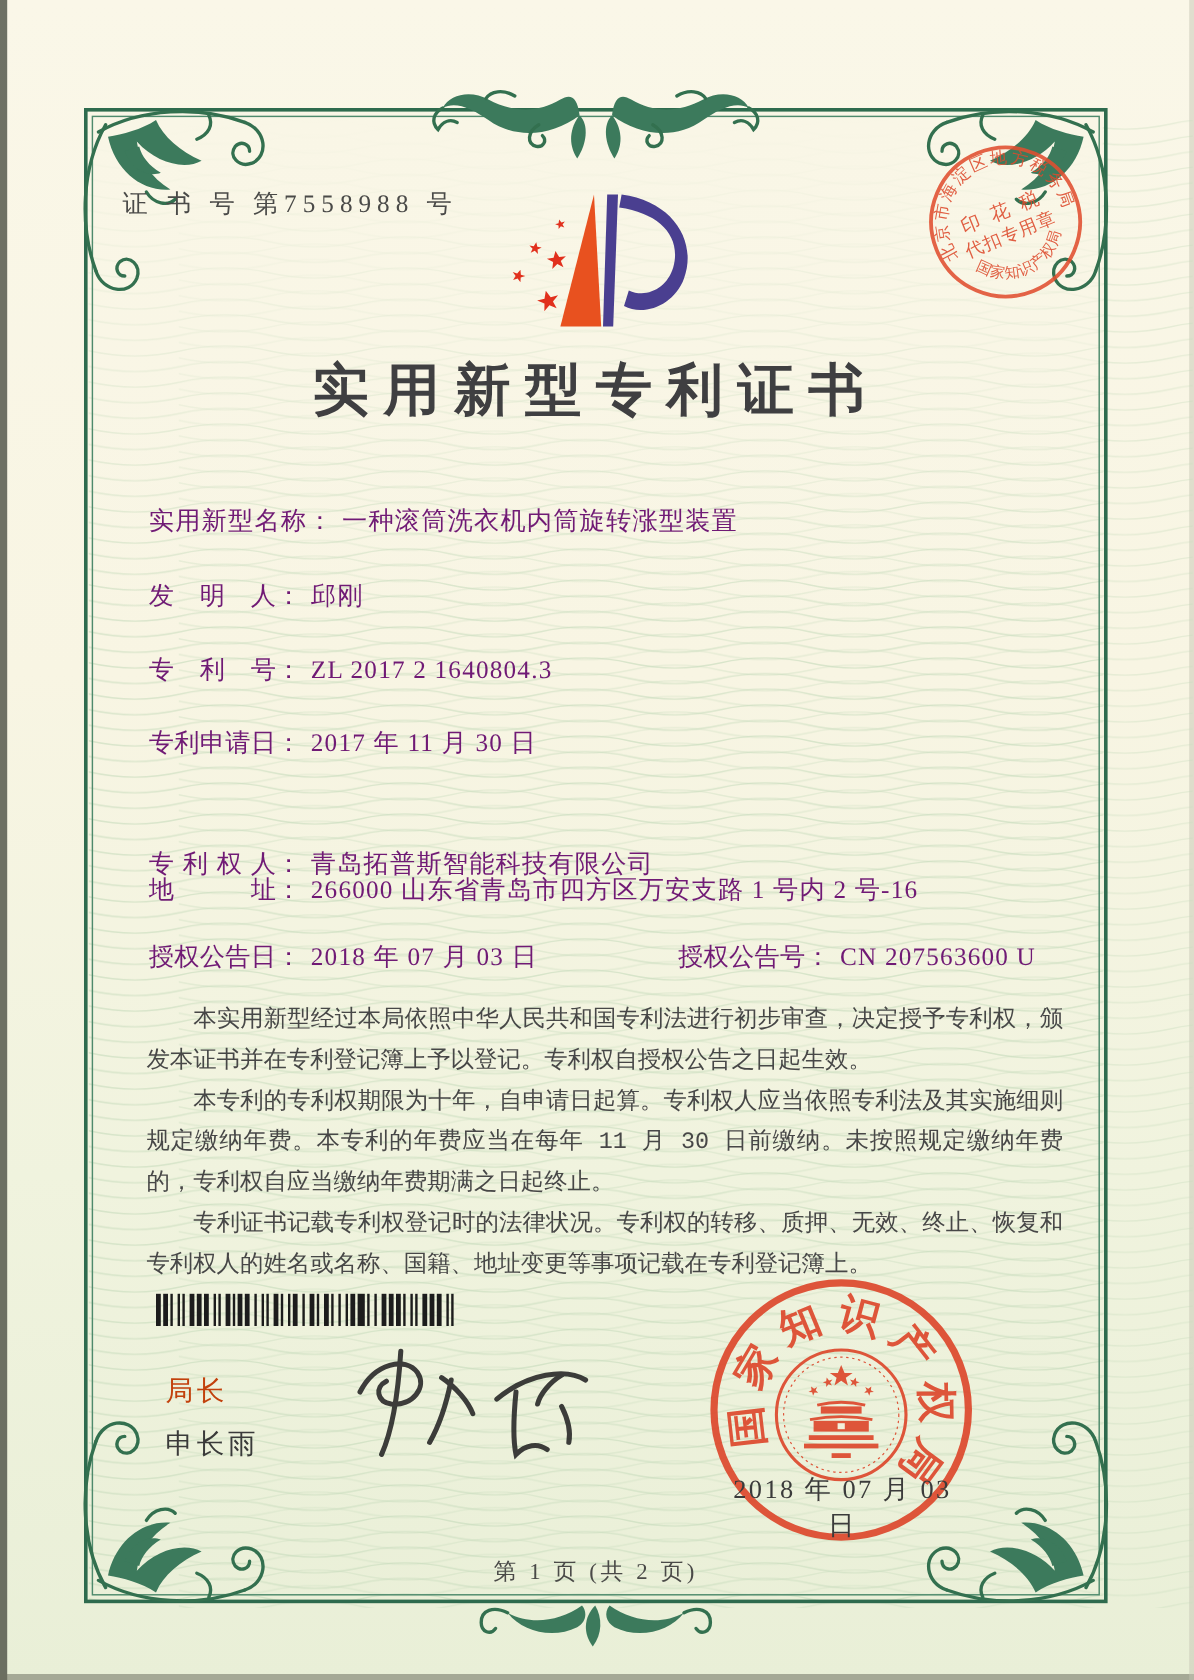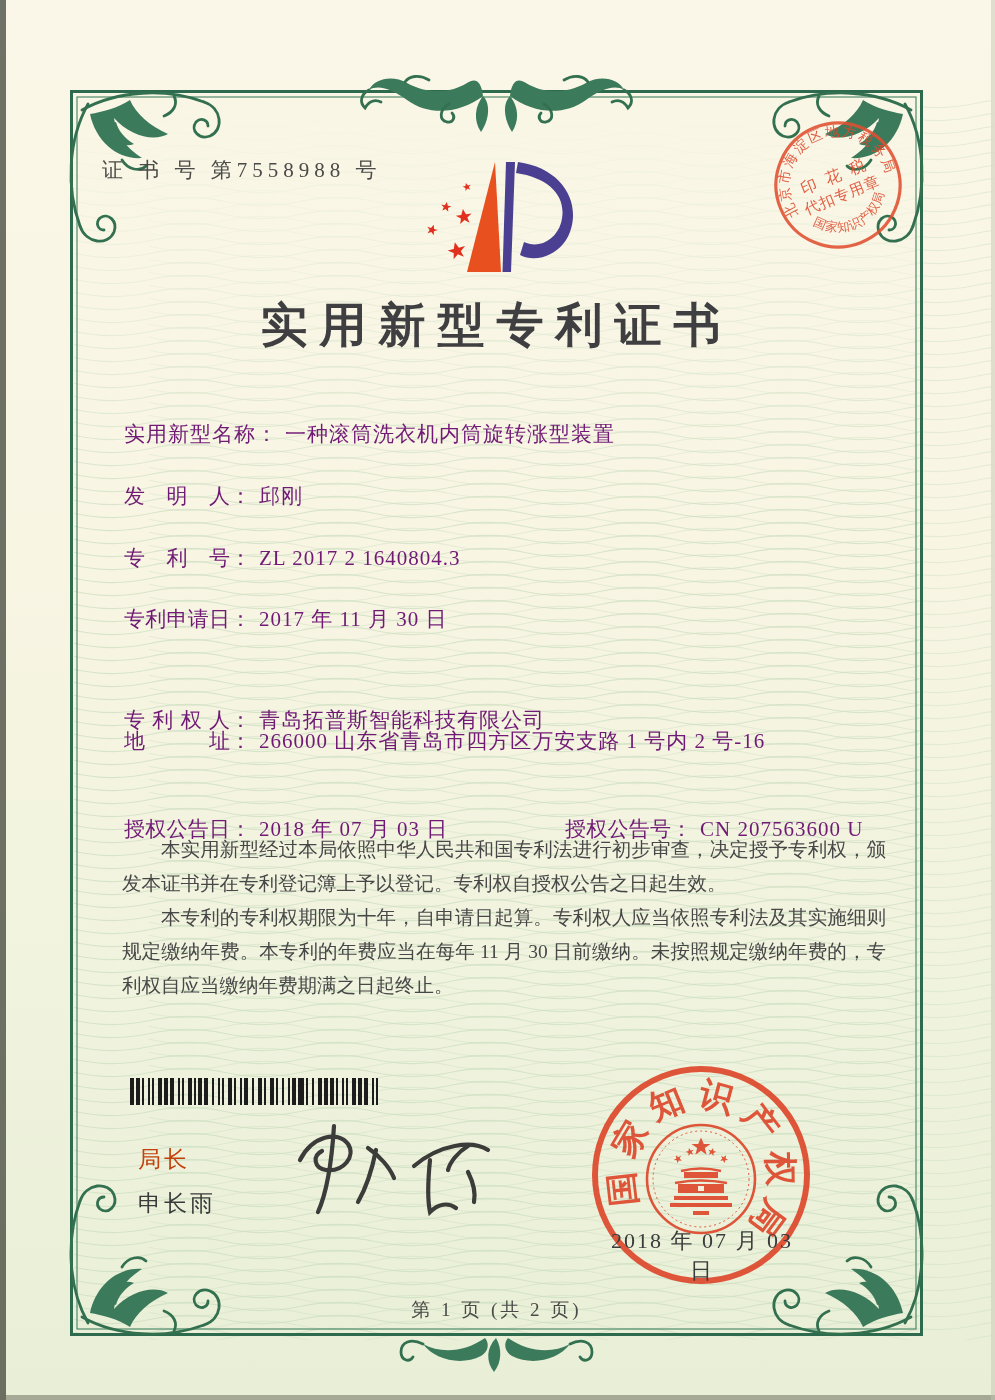--- a/index.html
+++ b/index.html
@@ -154,28 +154,29 @@
 </div>
 <div class="abs field-row" style="top:605px;z-index:3;">
   <span class="field-label">专利申请日</span><span class="field-colon">：</span><span class="field-value">2017 年 11 月 30 日</span>
 </div>
 <div class="abs field-row" style="top:666px;z-index:3;margin-top:40px;">
   <span class="field-label">专利权人</span><span class="field-colon">：</span><span class="field-value">青岛拓普斯智能科技有限公司</span>
 </div>
 <div class="abs field-row" style="top:727px;z-index:3;">
   <span class="field-label">地址</span><span class="field-colon">：</span><span class="field-value">266000 山东省青岛市四方区万安支路 1 号内 2 号-16</span>
 </div>
-<div class="abs field-row" style="top:815px;z-index:3;">
+<div class="abs field-row" style="top:783px;z-index:3;">
   <span class="field-label">授权公告日</span><span class="field-colon">：</span><span class="field-value">2018 年 07 月 03 日</span>
   <span class="pair2"><span class="field-label">授权公告号</span><span class="field-colon">：</span><span class="field-value">CN 207563600 U</span></span>
 </div>
 
-<div class="abs paragraphs" style="z-index:3;">
+<div class="abs paragraphs" style="z-index:3;font-family:Liberation Mono, monospace;">
   <p>本实用新型经过本局依照中华人民共和国专利法进行初步审查，决定授予专利权，颁发本证书并在专利登记簿上予以登记。专利权自授权公告之日起生效。</p>
   <p>本专利的专利权期限为十年，自申请日起算。专利权人应当依照专利法及其实施细则规定缴纳年费。本专利的年费应当在每年 11 月 30 日前缴纳。未按照规定缴纳年费的，专利权自应当缴纳年费期满之日起终止。</p>
+  <p>专利证书记载专利权登记时的法律状况。专利权的转移、质押、无效、终止、恢复和专利权人的姓名或名称、国籍、地址变更等事项记载在专利登记簿上。</p>
 </div>
 
 <div class="abs barcode" id="barcode" style="z-index:3;">
     <div style="width: 4px; background: rgb(28, 28, 28);"></div>
     <div style="width: 2px; background: transparent;"></div>
     <div style="width: 4px; background: rgb(28, 28, 28);"></div>
     <div style="width: 2px; background: transparent;"></div>
     <div style="width: 2px; background: rgb(28, 28, 28);"></div>
     <div style="width: 4px; background: transparent;"></div>
     <div style="width: 2px; background: rgb(28, 28, 28);"></div>

